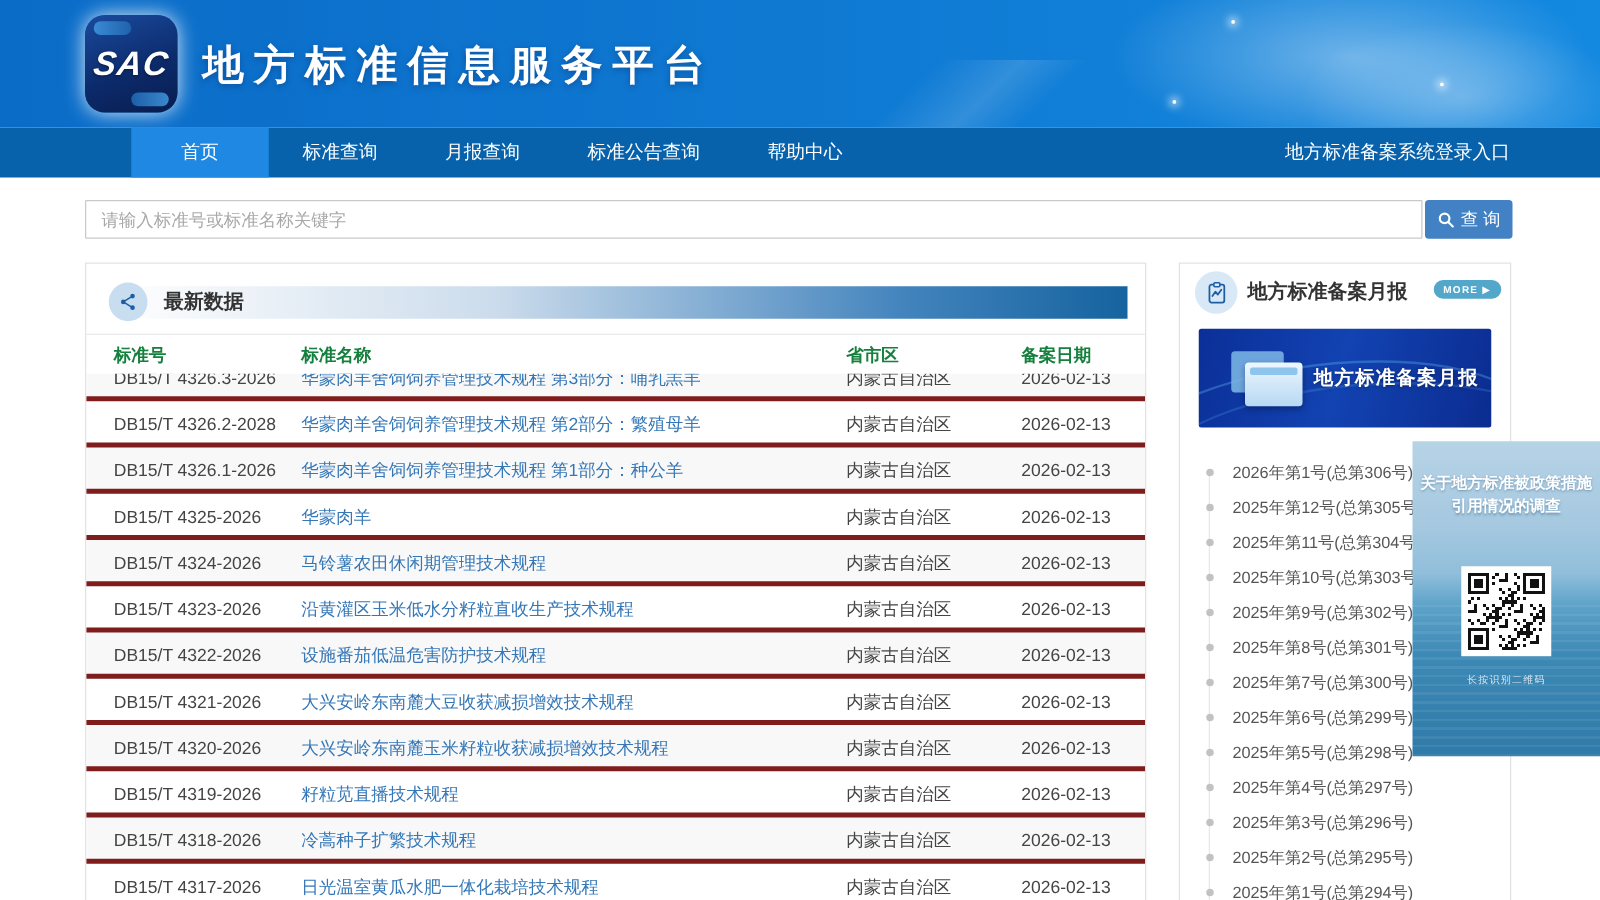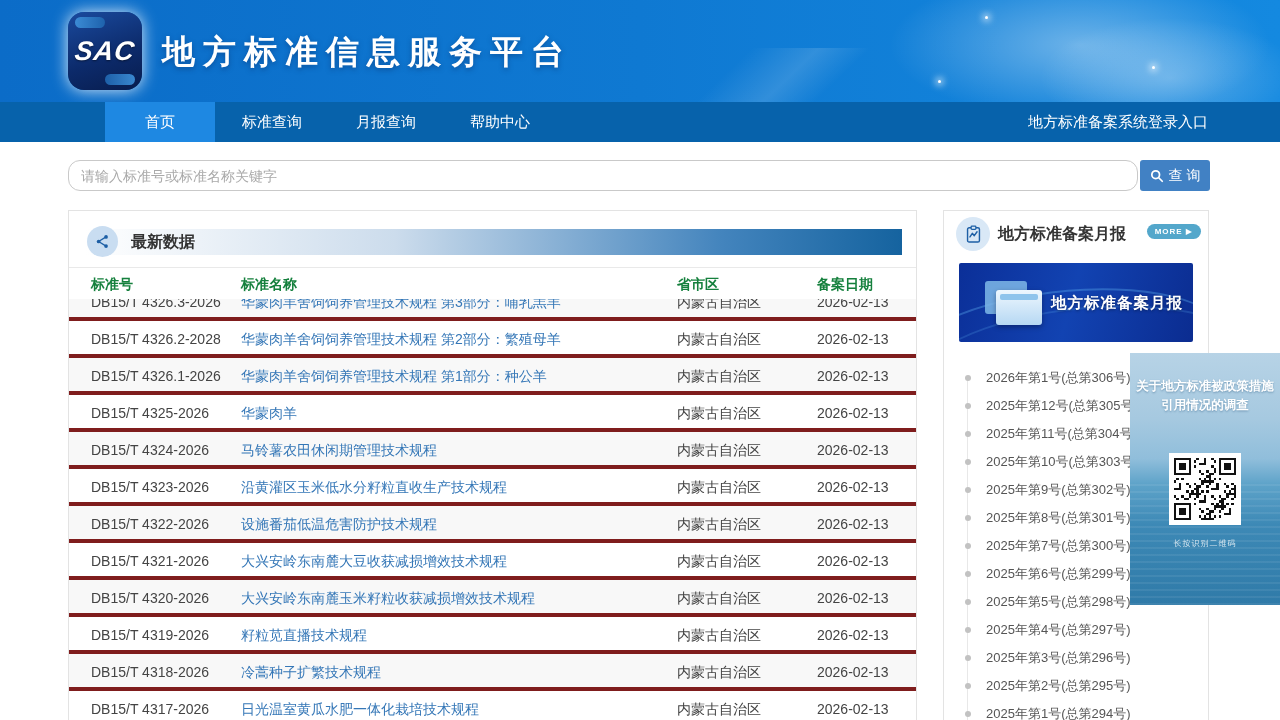--- a/index.html
+++ b/index.html
@@ -32,21 +32,21 @@
 
   
   .navbar { position:absolute; left:0; top:102px; width:1280px; height:40px; background:#0762ab; }
   .nav-tabs { position:absolute; left:68px; top:0; height:40px; display:flex;margin-left:37px; }
   .nav-tab { height:40px; line-height:40px; padding:0 27px; color:#fff; font-size:15px; cursor:pointer; white-space:nowrap; }
   .nav-tab.active { background:#1e88e2; padding:0; width:110px; text-align:center; }
   .login-entry { position:absolute; right:72px; top:0; line-height:40px; color:#fff; font-size:15px; cursor:pointer; }
 
   
   .search-input { position:absolute; left:68px; top:160px; width:1070px; height:31px; border:1px solid #c9c9c9;
-    border-radius:12px; padding:0 12px; font-size:14px; color:#333; outline:none; font-family:inherit; }
+    border-radius:1px; padding:0 12px; font-size:14px; color:#333; outline:none; font-family:inherit; }
   .search-input::placeholder { color:#a9a9a9; }
   .search-btn { position:absolute; left:1140px; top:160px; width:70px; height:31px; background:#4181c4; border:none;
     border-radius:3px; color:#fff; font-size:14px; display:flex; align-items:center; justify-content:center; gap:5px;
     cursor:pointer; font-family:inherit; }
 
   
   .panel-main { position:absolute; left:68px; top:210px; width:849px; height:520px; background:#fff;
     border:1px solid #e3e3e3; }
   .panel-head { position:absolute; left:16px; right:14px; top:18px; height:26px;
     background:linear-gradient(90deg,#ffffff 0%, #ccdcec 38%, #4384bd 78%, #15639f 100%); }
@@ -126,20 +126,21 @@
       <span class="logo-text">SAC</span>
     </div>
     <div class="site-title">地方标准信息服务平台</div>
   </div>
 
   <div class="navbar">
     <div class="nav-tabs">
       <div class="nav-tab active">首页</div>
       <div class="nav-tab">标准查询</div>
       <div class="nav-tab">月报查询</div>
+      <div class="nav-tab">标准公告查询</div>
       <div class="nav-tab">帮助中心</div>
     </div>
     <div class="login-entry">地方标准备案系统登录入口</div>
   </div>
 
   <input class="search-input" type="text" placeholder="请输入标准号或标准名称关键字" style="">
   <button class="search-btn">
     <svg width="14" height="14" viewBox="0 0 16 16">
       <circle cx="6.5" cy="6.5" r="4.4" fill="none" stroke="#ffffff" stroke-width="2"></circle>
       <line x1="10" y1="10" x2="14" y2="14" stroke="#ffffff" stroke-width="2" stroke-linecap="round"></line>

